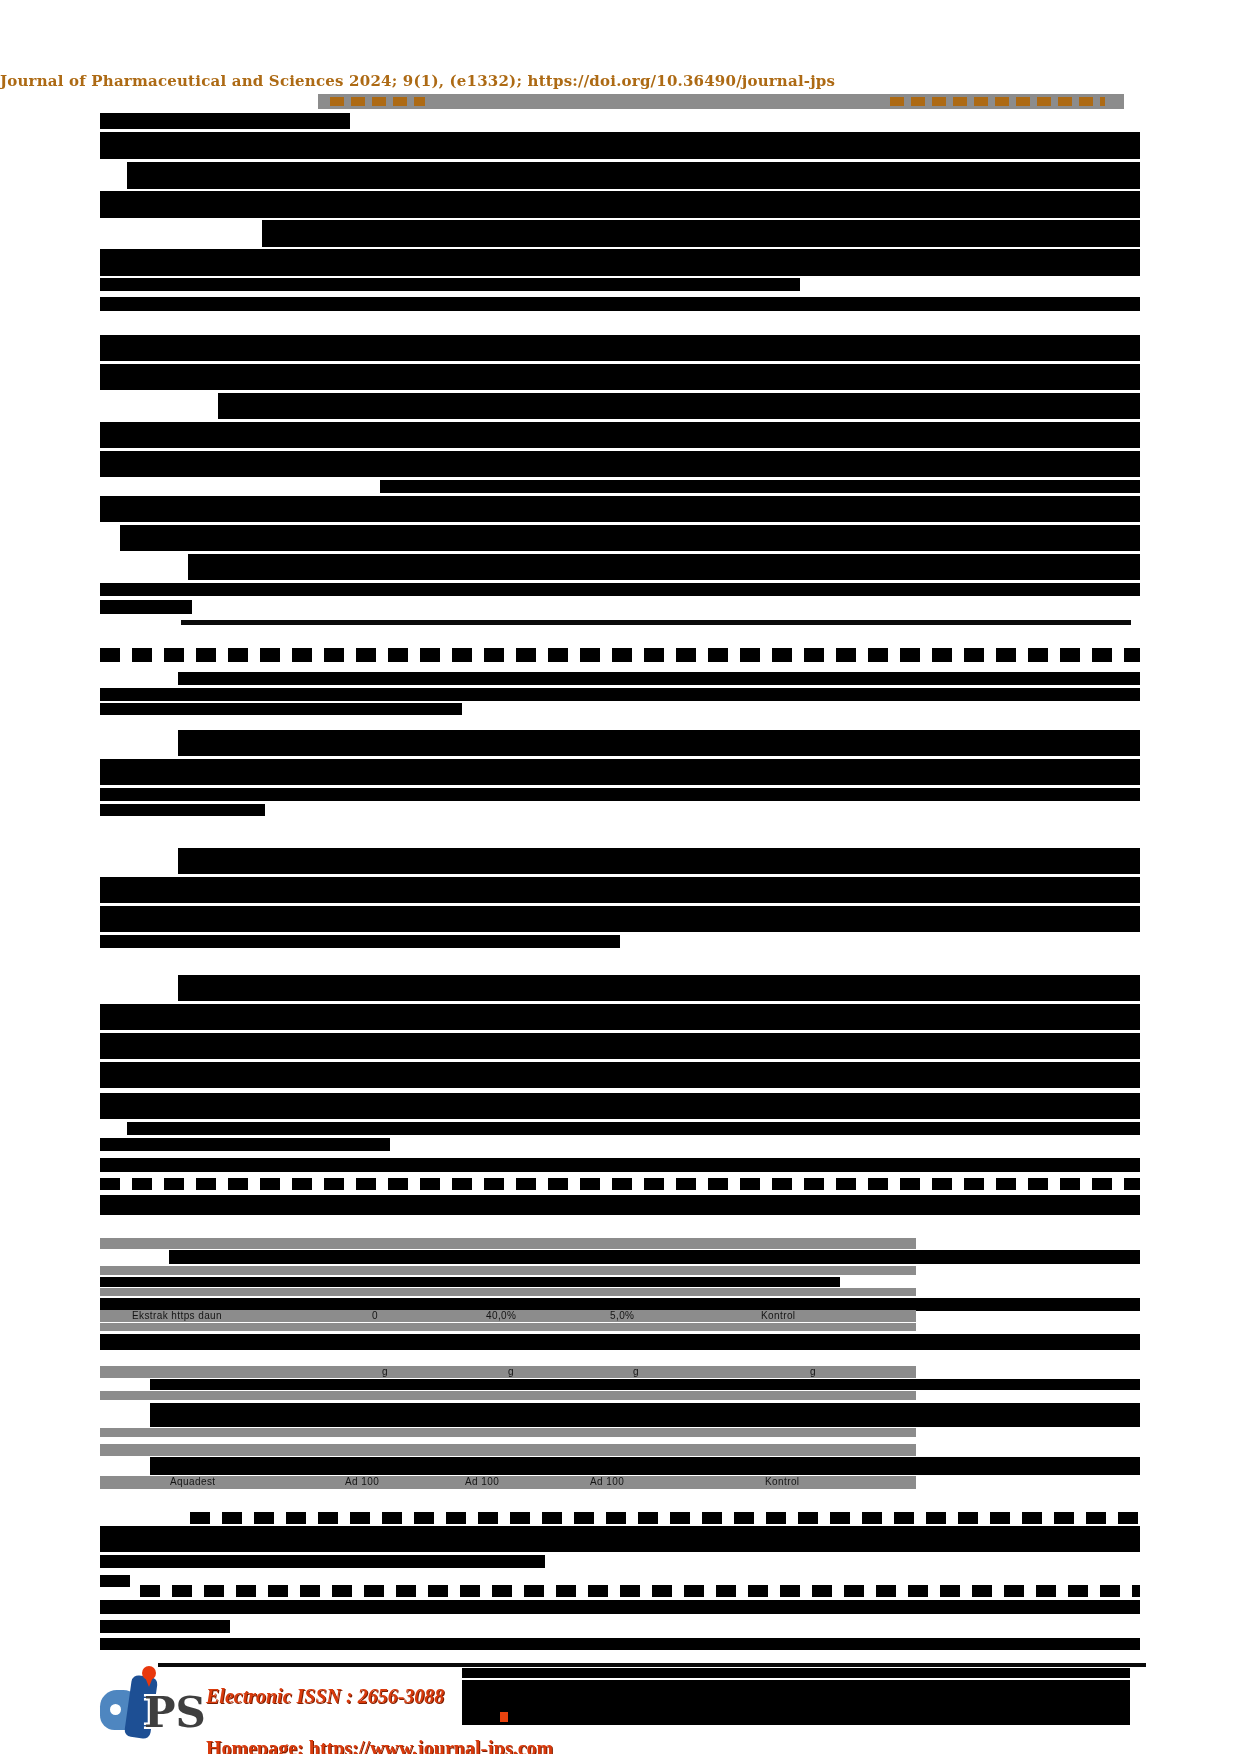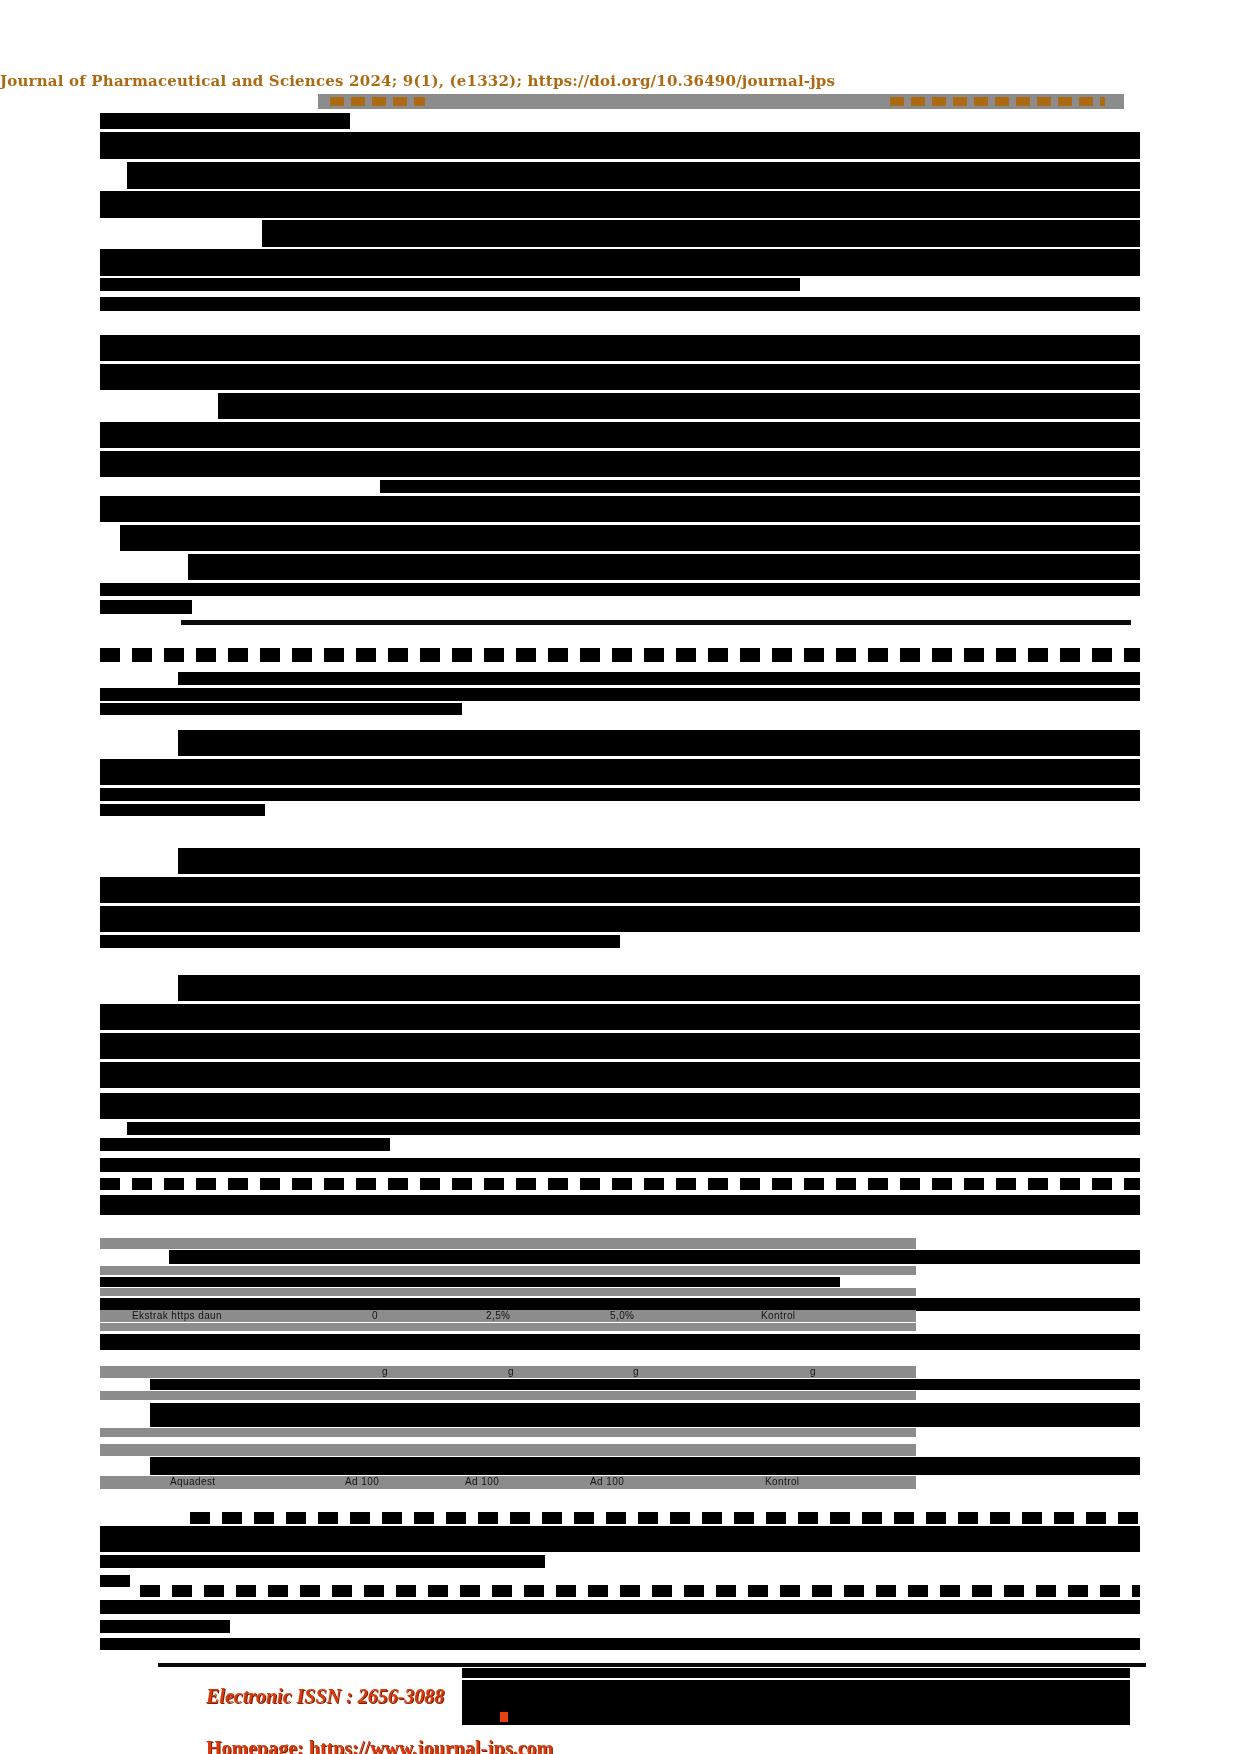--- a/index.html
+++ b/index.html
@@ -160,31 +160,41 @@
       <div class="bar solid" style="left: 100px; top: 1638px; width: 1040px; height: 12px;"></div>
       <div class="bar rule" style="left: 158px; top: 1663px; width: 988px; height: 4px;"></div>
       <div class="bar solid" style="left: 462px; top: 1668px; width: 668px; height: 10px;"></div>
       <div class="bar solid" style="left: 462px; top: 1680px; width: 668px; height: 45px;"></div>
       <div class="bar red" style="left: 500px; top: 1712px; width: 8px; height: 10px;"></div>
     </div>
 
   <div id="fragments">
       <span class="frag" style="left: 132px; top: 1311px;">Ekstrak https daun</span>
       <span class="frag" style="left: 372px; top: 1311px;">0</span>
-      <span class="frag" style="left: 486px; top: 1311px;">2,5%</span>
+      <span class="frag" style="left: 486px; top: 1311px;">40,0%</span>
       <span class="frag" style="left: 610px; top: 1311px;">5,0%</span>
       <span class="frag" style="left: 761px; top: 1311px;">Kontrol</span>
       <span class="frag" style="left: 382px; top: 1367px;">g</span>
       <span class="frag" style="left: 508px; top: 1367px;">g</span>
       <span class="frag" style="left: 633px; top: 1367px;">g</span>
       <span class="frag" style="left: 810px; top: 1367px;">g</span>
       <span class="frag" style="left: 170px; top: 1477px;">Aquadest</span>
       <span class="frag" style="left: 345px; top: 1477px;">Ad 100</span>
       <span class="frag" style="left: 465px; top: 1477px;">Ad 100</span>
       <span class="frag" style="left: 590px; top: 1477px;">Ad 100</span>
       <span class="frag" style="left: 765px; top: 1477px;">Kontrol</span>
     </div>
 
+  <div class="logo">
+    <div class="logo-blob"></div>
+    <div class="logo-bar"></div>
+    <div class="logo-dot"></div>
+    <div class="logo-pin">
+      <div class="pin-head"></div>
+      <div class="pin-tip"></div>
+    </div>
+    <div class="logo-ps">PS</div>
+  </div>
 
   <div class="footer-text issn" style="color: rgb(217, 58, 12);">Electronic ISSN : 2656-3088</div>
   <div class="footer-text homepage" style="color: rgb(217, 58, 12);">Homepage: https://www.journal-jps.com</div>
 
 </div>
 
 </body></html>

